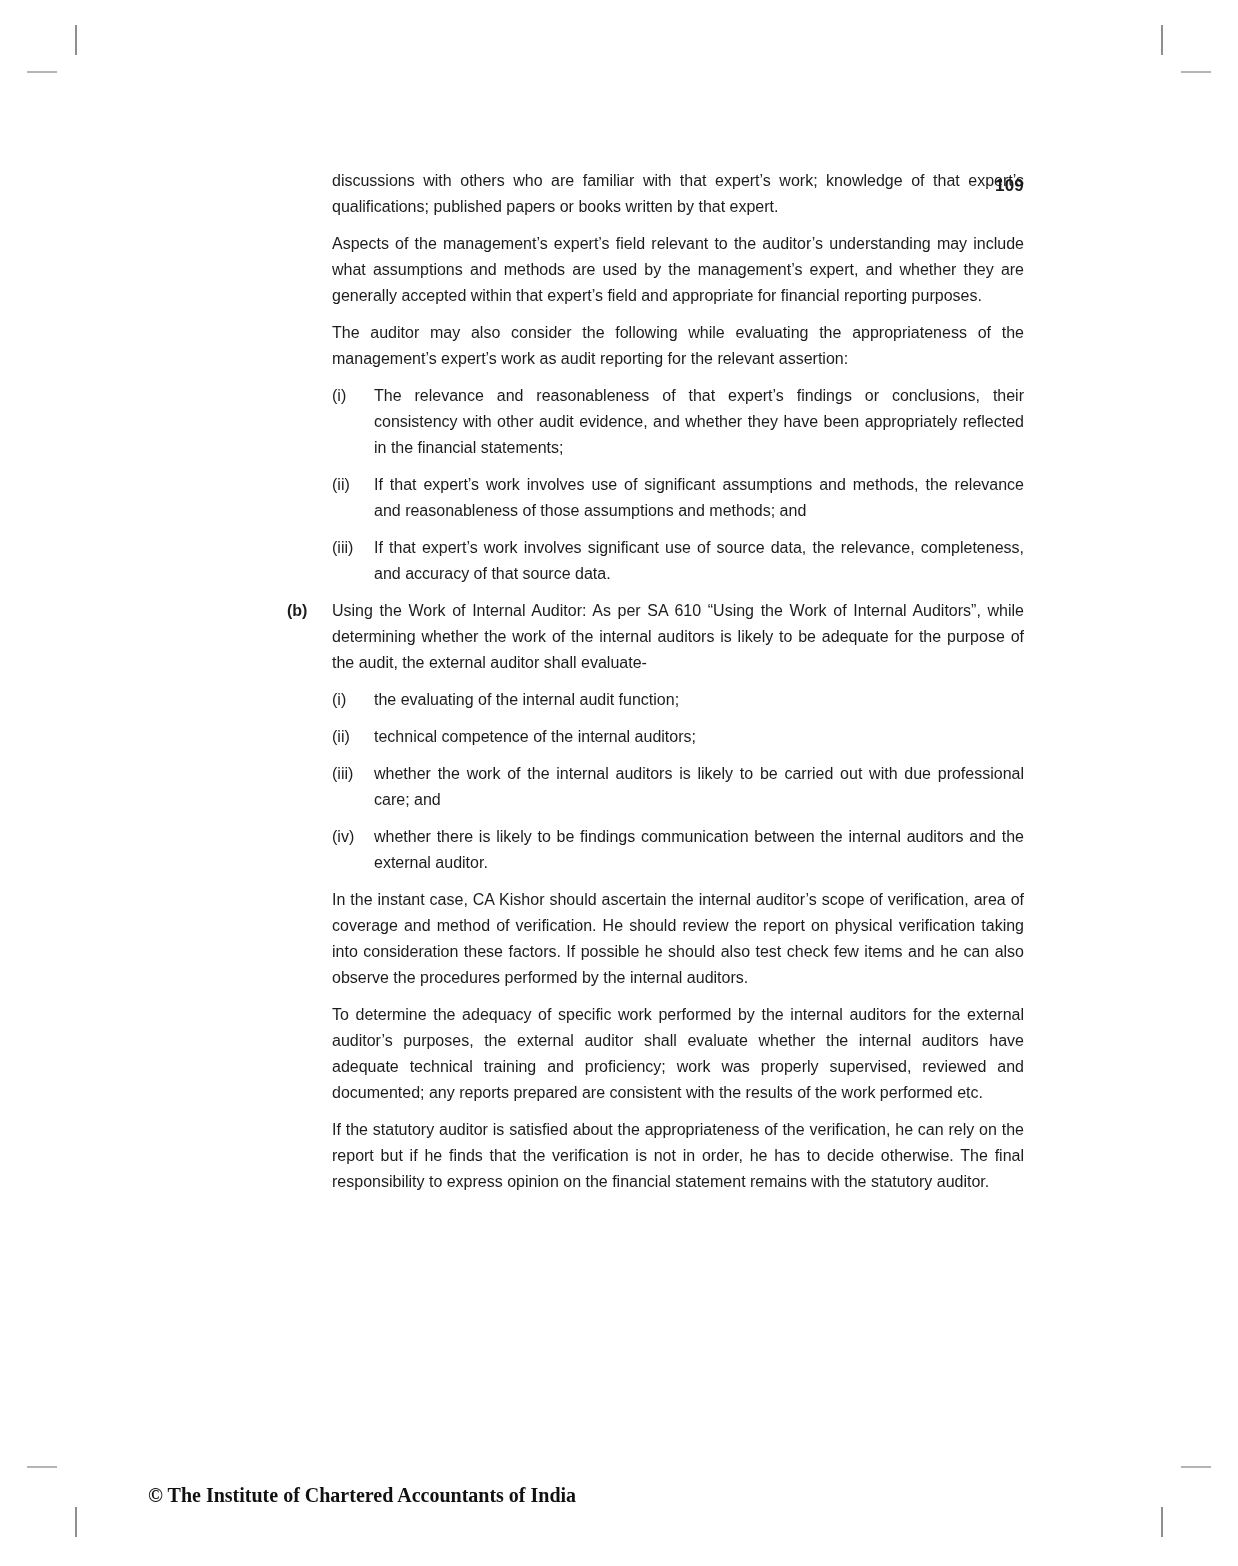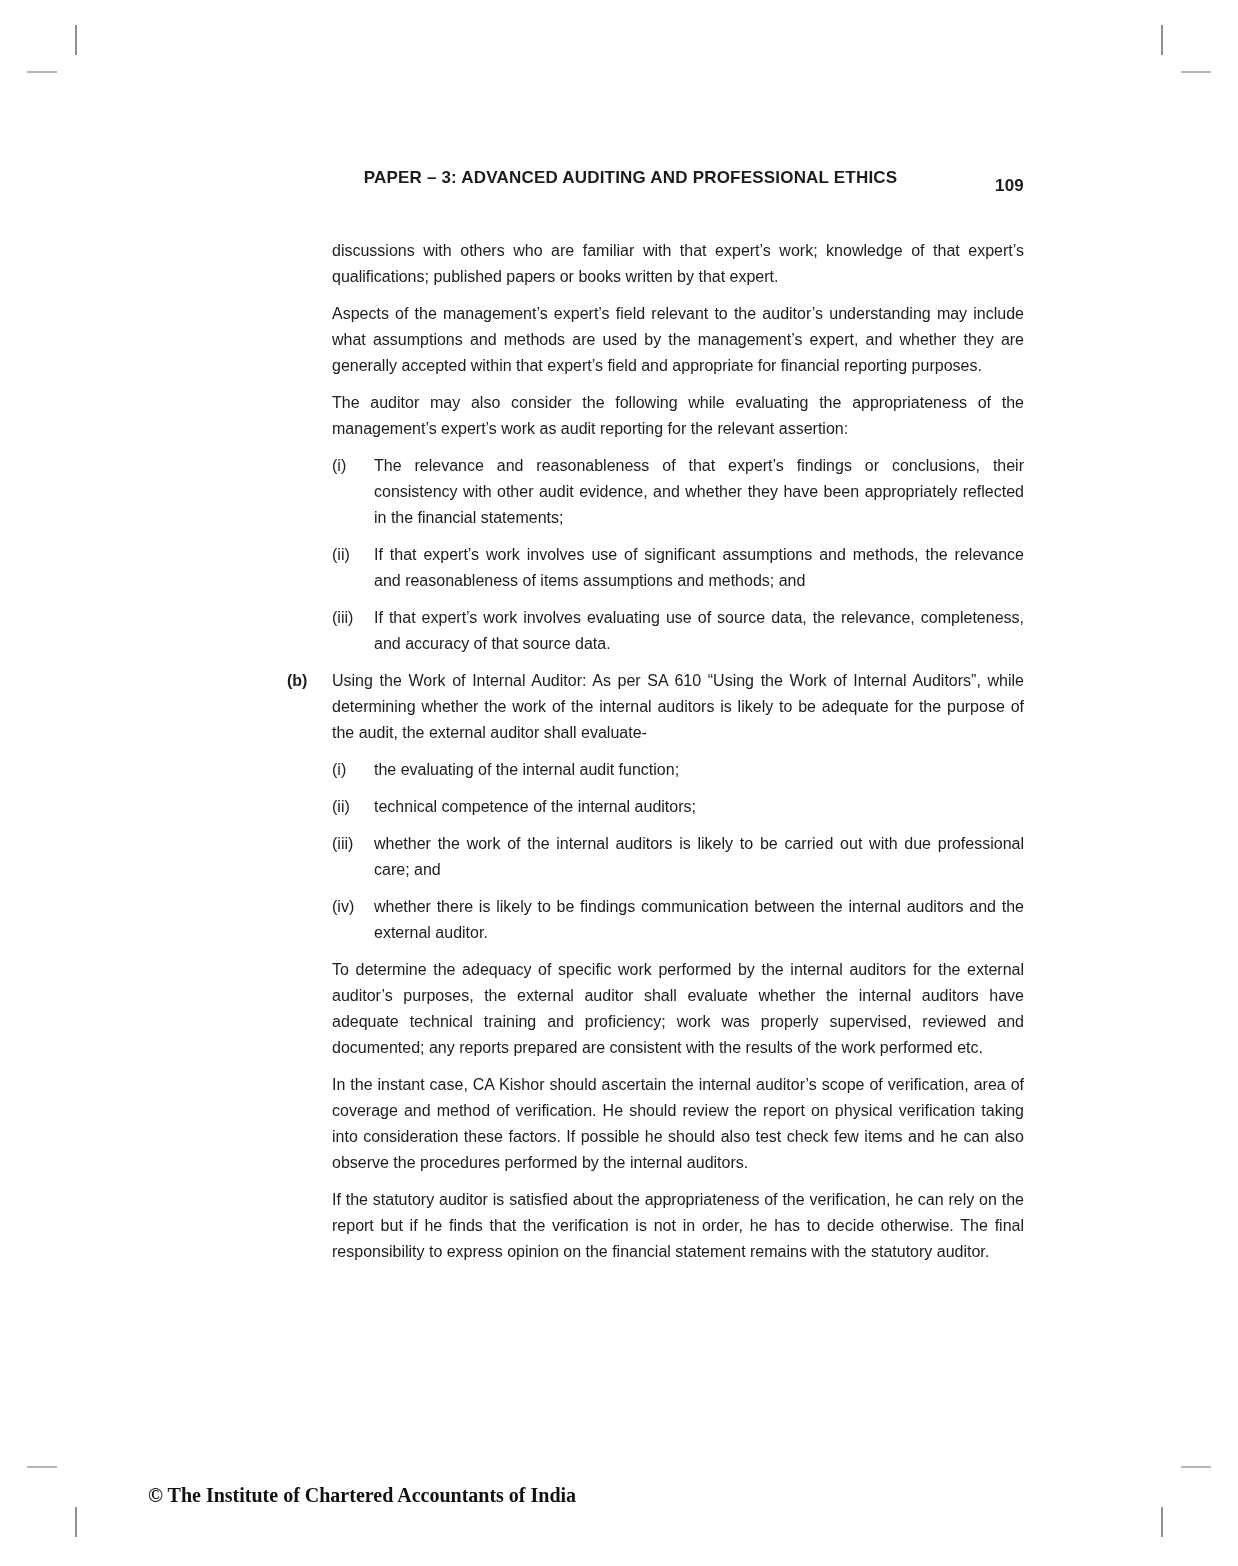--- a/index.html
+++ b/index.html
@@ -66,41 +66,40 @@
   <div class="crop v" style="left:75px; top:25px;"></div>
   <div class="crop h" style="left:27px; top:71px;"></div>
   <div class="crop v" style="left:1161px; top:25px;"></div>
   <div class="crop h" style="left:1181px; top:71px;"></div>
   <div class="crop h" style="left:27px; top:1466px;"></div>
   <div class="crop v" style="left:75px; top:1507px;"></div>
   <div class="crop h" style="left:1181px; top:1466px;"></div>
   <div class="crop v" style="left:1161px; top:1507px;"></div>
 
   <header class="page-header">
-    <span class="header-title">PAPER – 3: ADVANCED AUDITING AND PROFESSIONAL ETHICS</span>
     <span class="page-number">109</span>
   </header>
 
   <main class="content">
 
     <p>discussions with others who are familiar with that expert’s work; knowledge of that expert’s qualifications; published papers or books written by that expert.</p>
     <p>Aspects of the management’s expert’s field relevant to the auditor’s understanding may include what assumptions and methods are used by the management’s expert, and whether they are generally accepted within that expert’s field and appropriate for financial reporting purposes.</p>
     <p>The auditor may also consider the following while evaluating the appropriateness of the management’s expert’s work as audit reporting for the relevant assertion:</p>
 
     <div class="list-item">
       <span class="marker">(i)</span>
       <span class="itext">The relevance and reasonableness of that expert’s findings or conclusions, their consistency with other audit evidence, and whether they have been appropriately reflected in the financial statements;</span>
     </div>
     <div class="list-item">
       <span class="marker">(ii)</span>
-      <span class="itext">If that expert’s work involves use of significant assumptions and methods, the relevance and reasonableness of items assumptions and methods; and</span>
+      <span class="itext">If that expert’s work involves use of significant assumptions and methods, the relevance and reasonableness of those assumptions and methods; and</span>
     </div>
     <div class="list-item">
       <span class="marker">(iii)</span>
-      <span class="itext">If that expert’s work involves evaluating use of source data, the relevance, completeness, and accuracy of that source data.</span>
+      <span class="itext">If that expert’s work involves significant use of source data, the relevance, completeness, and accuracy of that source data.</span>
     </div>
 
     <div class="section-b-intro">
       <span class="b-marker">(b)</span>
       <p><span class="b-lead">Using the Work of Internal Auditor:</span><span> As per SA 610 “Using the Work of Internal Auditors”, while determining whether the work of the internal auditors is likely to be adequate for the purpose of the audit, the external auditor shall evaluate-</span></p>
     </div>
 
     <div class="list-item">
       <span class="marker">(i)</span>
       <span class="itext">the evaluating of the internal audit function;</span>
@@ -111,22 +110,22 @@
     </div>
     <div class="list-item">
       <span class="marker">(iii)</span>
       <span class="itext">whether the work of the internal auditors is likely to be carried out with due professional care; and</span>
     </div>
     <div class="list-item">
       <span class="marker">(iv)</span>
       <span class="itext">whether there is likely to be findings communication between the internal auditors and the external auditor.</span>
     </div>
 
+    <p>In the instant case, CA Kishor should ascertain the internal auditor’s scope of verification, area of coverage and method of verification. He should review the report on physical verification taking into consideration these factors. If possible he should also test check few items and he can also observe the procedures performed by the internal auditors.</p>
     <p>To determine the adequacy of specific work performed by the internal auditors for the external auditor’s purposes, the external auditor shall evaluate whether the internal auditors have adequate technical training and proficiency; work was properly supervised, reviewed and documented; any reports prepared are consistent with the results of the work performed etc.</p>
-    <p>In the instant case, CA Kishor should ascertain the internal auditor’s scope of verification, area of coverage and method of verification. He should review the report on physical verification taking into consideration these factors. If possible he should also test check few items and he can also observe the procedures performed by the internal auditors.</p>
     <p>If the statutory auditor is satisfied about the appropriateness of the verification, he can rely on the report but if he finds that the verification is not in order, he has to decide otherwise. The final responsibility to express opinion on the financial statement remains with the statutory auditor.</p>
 
   </main>
 
   <footer class="page-footer">
     <span>© The Institute of Chartered Accountants of India</span>
   </footer>
 
 </div>
 

